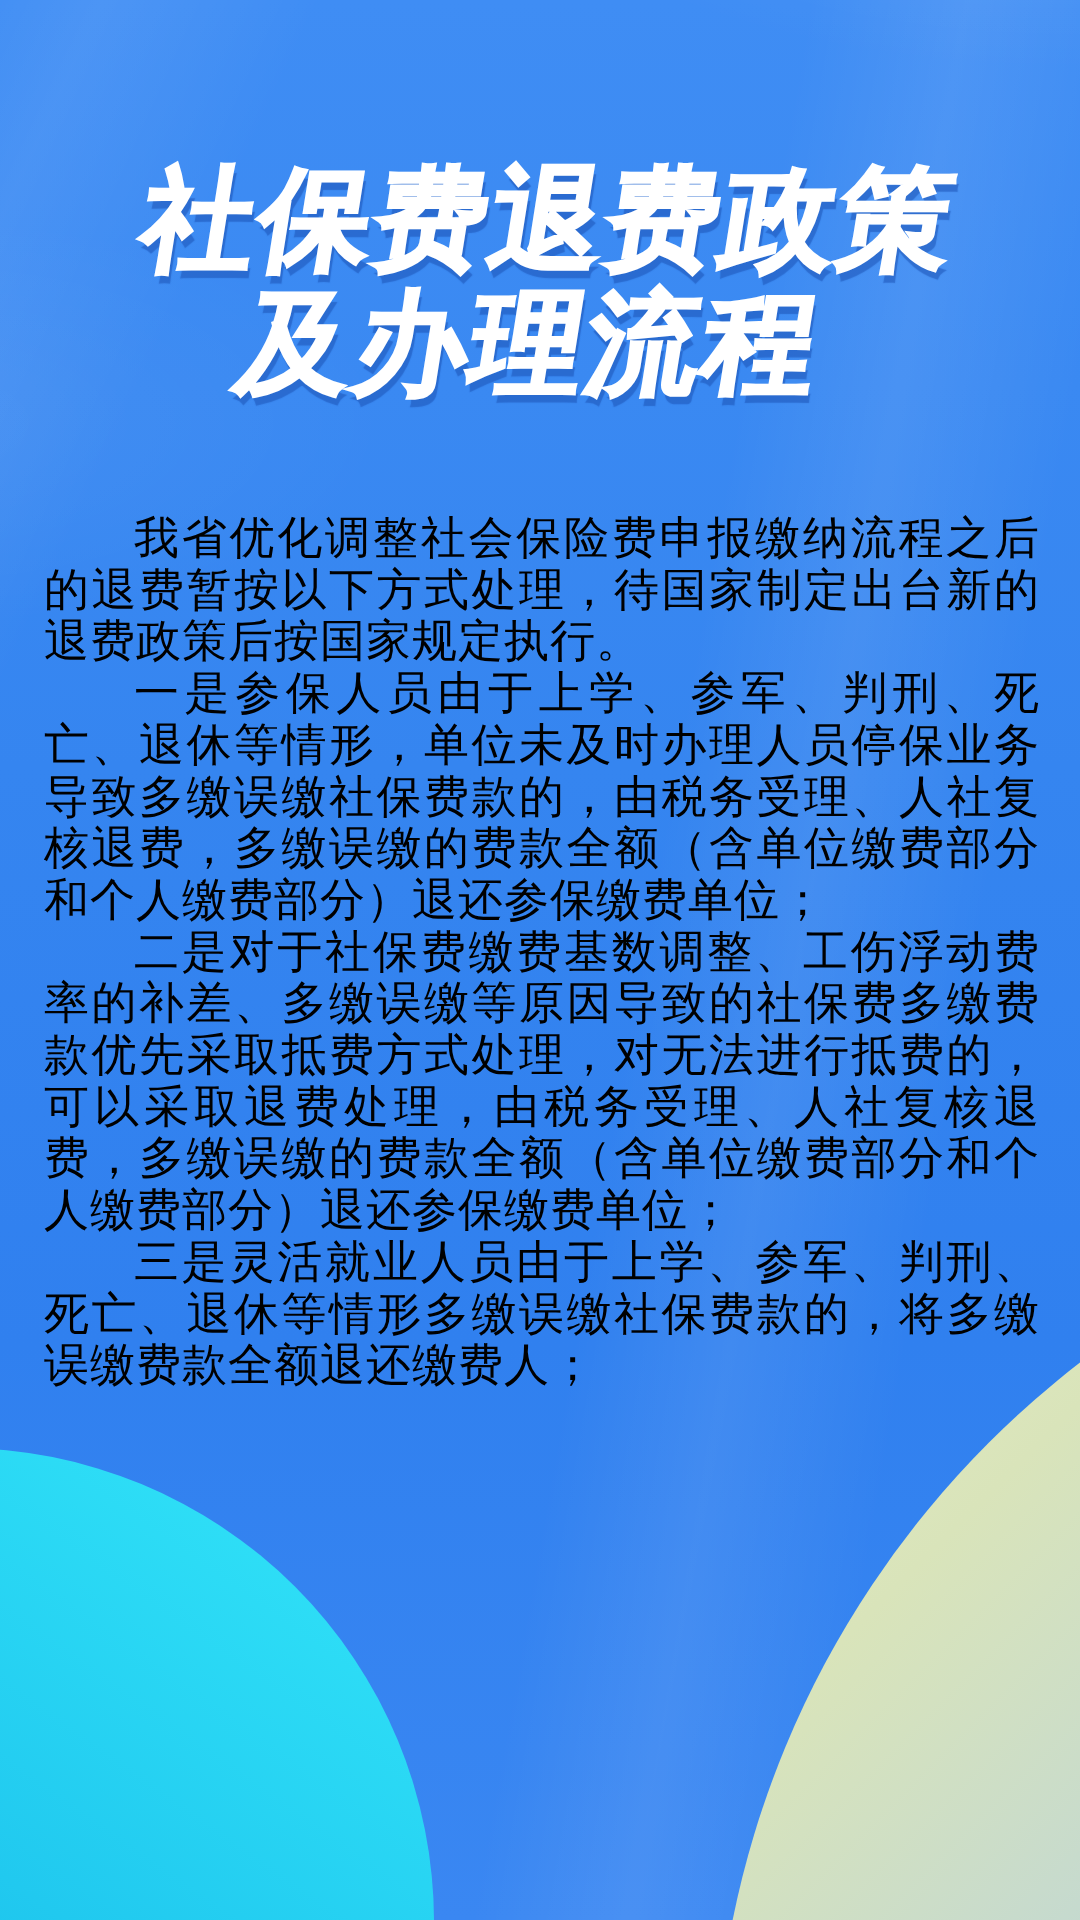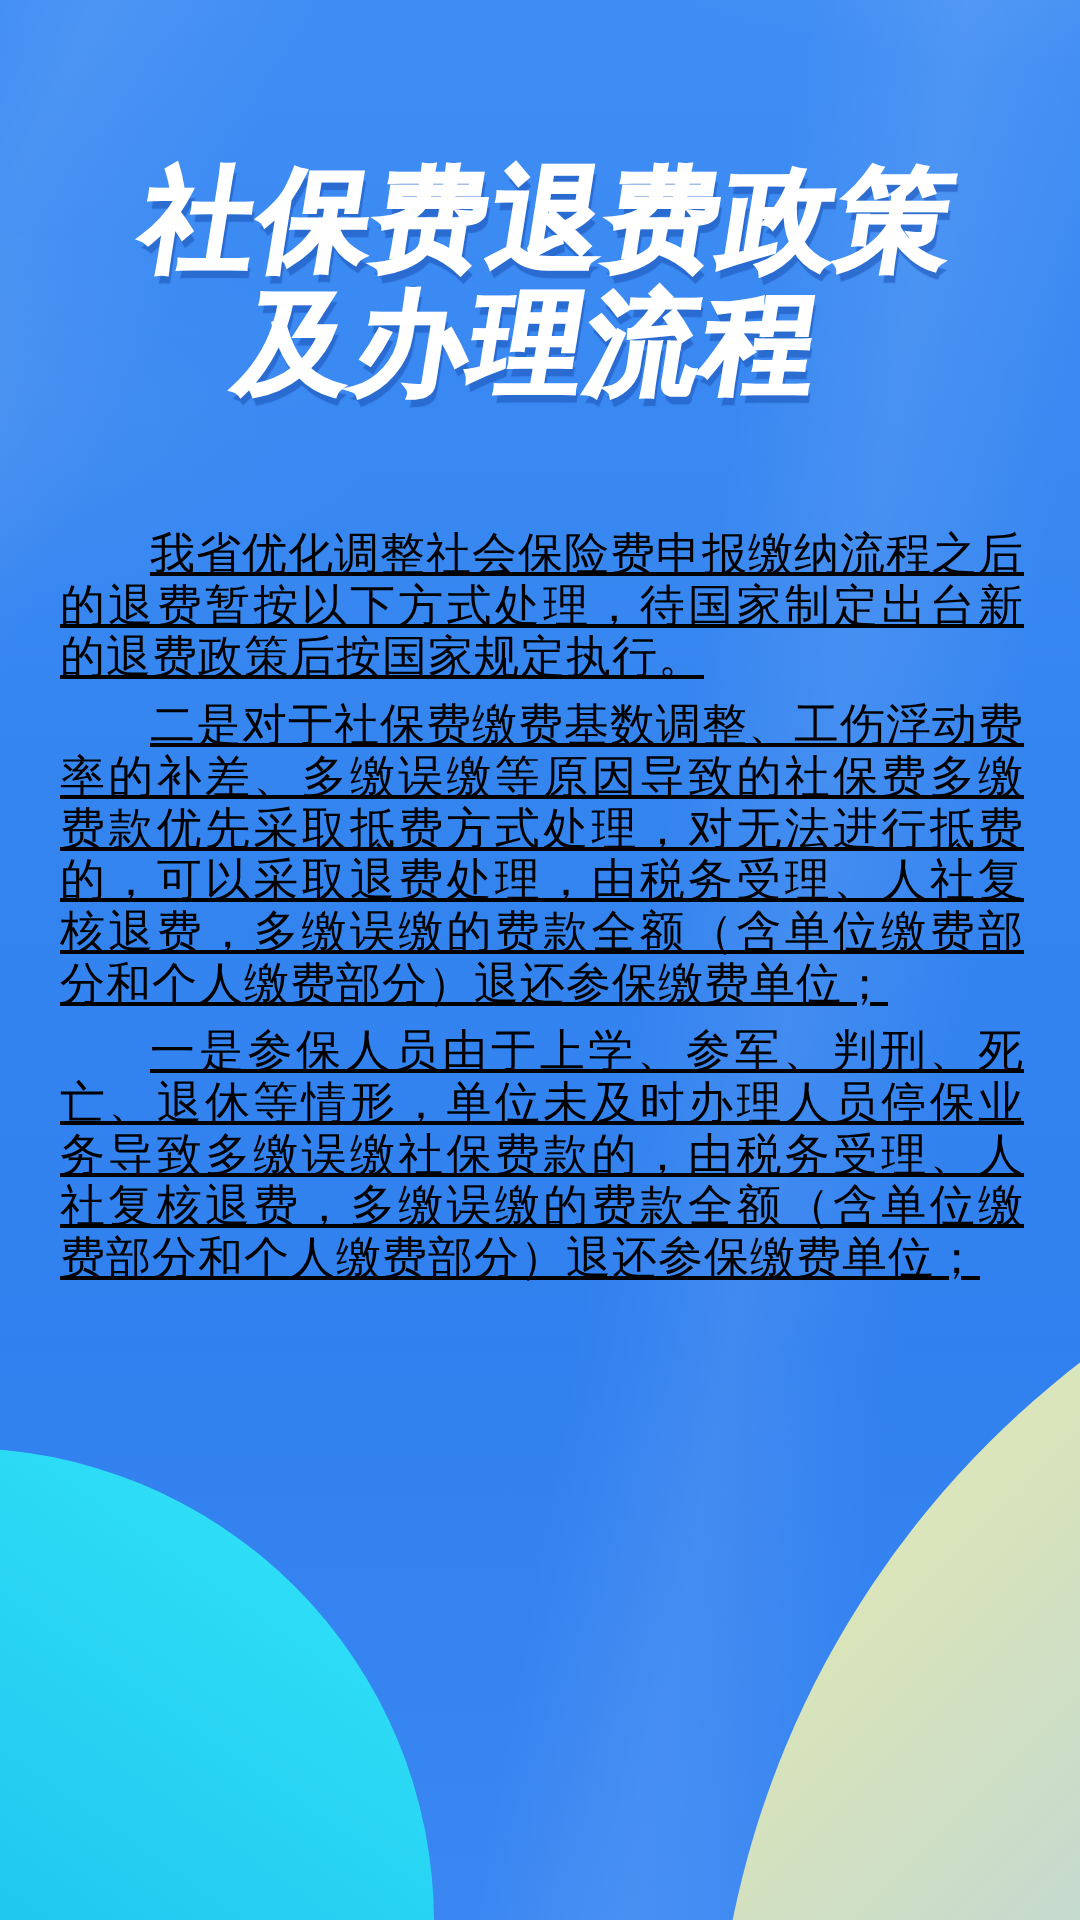--- a/index.html
+++ b/index.html
@@ -76,38 +76,38 @@
     top: 512px;
     color: #000000;
     font-size: 45px;
     line-height: 51.7px;
     letter-spacing: 1px;
     text-align: justify;
     text-align-last: left;
   }
 
   .body-text p {
-    margin: 16px;
+    margin: 0;
     padding: 0;
     text-indent: 2em;
-    text-decoration: underline;
   }
 </style>
 </head>
 <body>
 
 <div class="poster">
 
   <div class="circle circle-cyan"></div>
   <div class="circle circle-cream"></div>
 
   <div class="title">
     <div>社保费退费政策</div>
     <div>及办理流程</div>
   </div>
 
   <div class="body-text">
     <p>我省优化调整社会保险费申报缴纳流程之后的退费暂按以下方式处理，待国家制定出台新的退费政策后按国家规定执行。</p>
+    <p>一是参保人员由于上学、参军、判刑、死亡、退休等情形，单位未及时办理人员停保业务导致多缴误缴社保费款的，由税务受理、人社复核退费，多缴误缴的费款全额（含单位缴费部分和个人缴费部分）退还参保缴费单位；</p>
     <p>二是对于社保费缴费基数调整、工伤浮动费率的补差、多缴误缴等原因导致的社保费多缴费款优先采取抵费方式处理，对无法进行抵费的，可以采取退费处理，由税务受理、人社复核退费，多缴误缴的费款全额（含单位缴费部分和个人缴费部分）退还参保缴费单位；</p>
-    <p>一是参保人员由于上学、参军、判刑、死亡、退休等情形，单位未及时办理人员停保业务导致多缴误缴社保费款的，由税务受理、人社复核退费，多缴误缴的费款全额（含单位缴费部分和个人缴费部分）退还参保缴费单位；</p>
+    <p>三是灵活就业人员由于上学、参军、判刑、死亡、退休等情形多缴误缴社保费款的，将多缴误缴费款全额退还缴费人；</p>
   </div>
 
 </div>
 
 </body></html>

